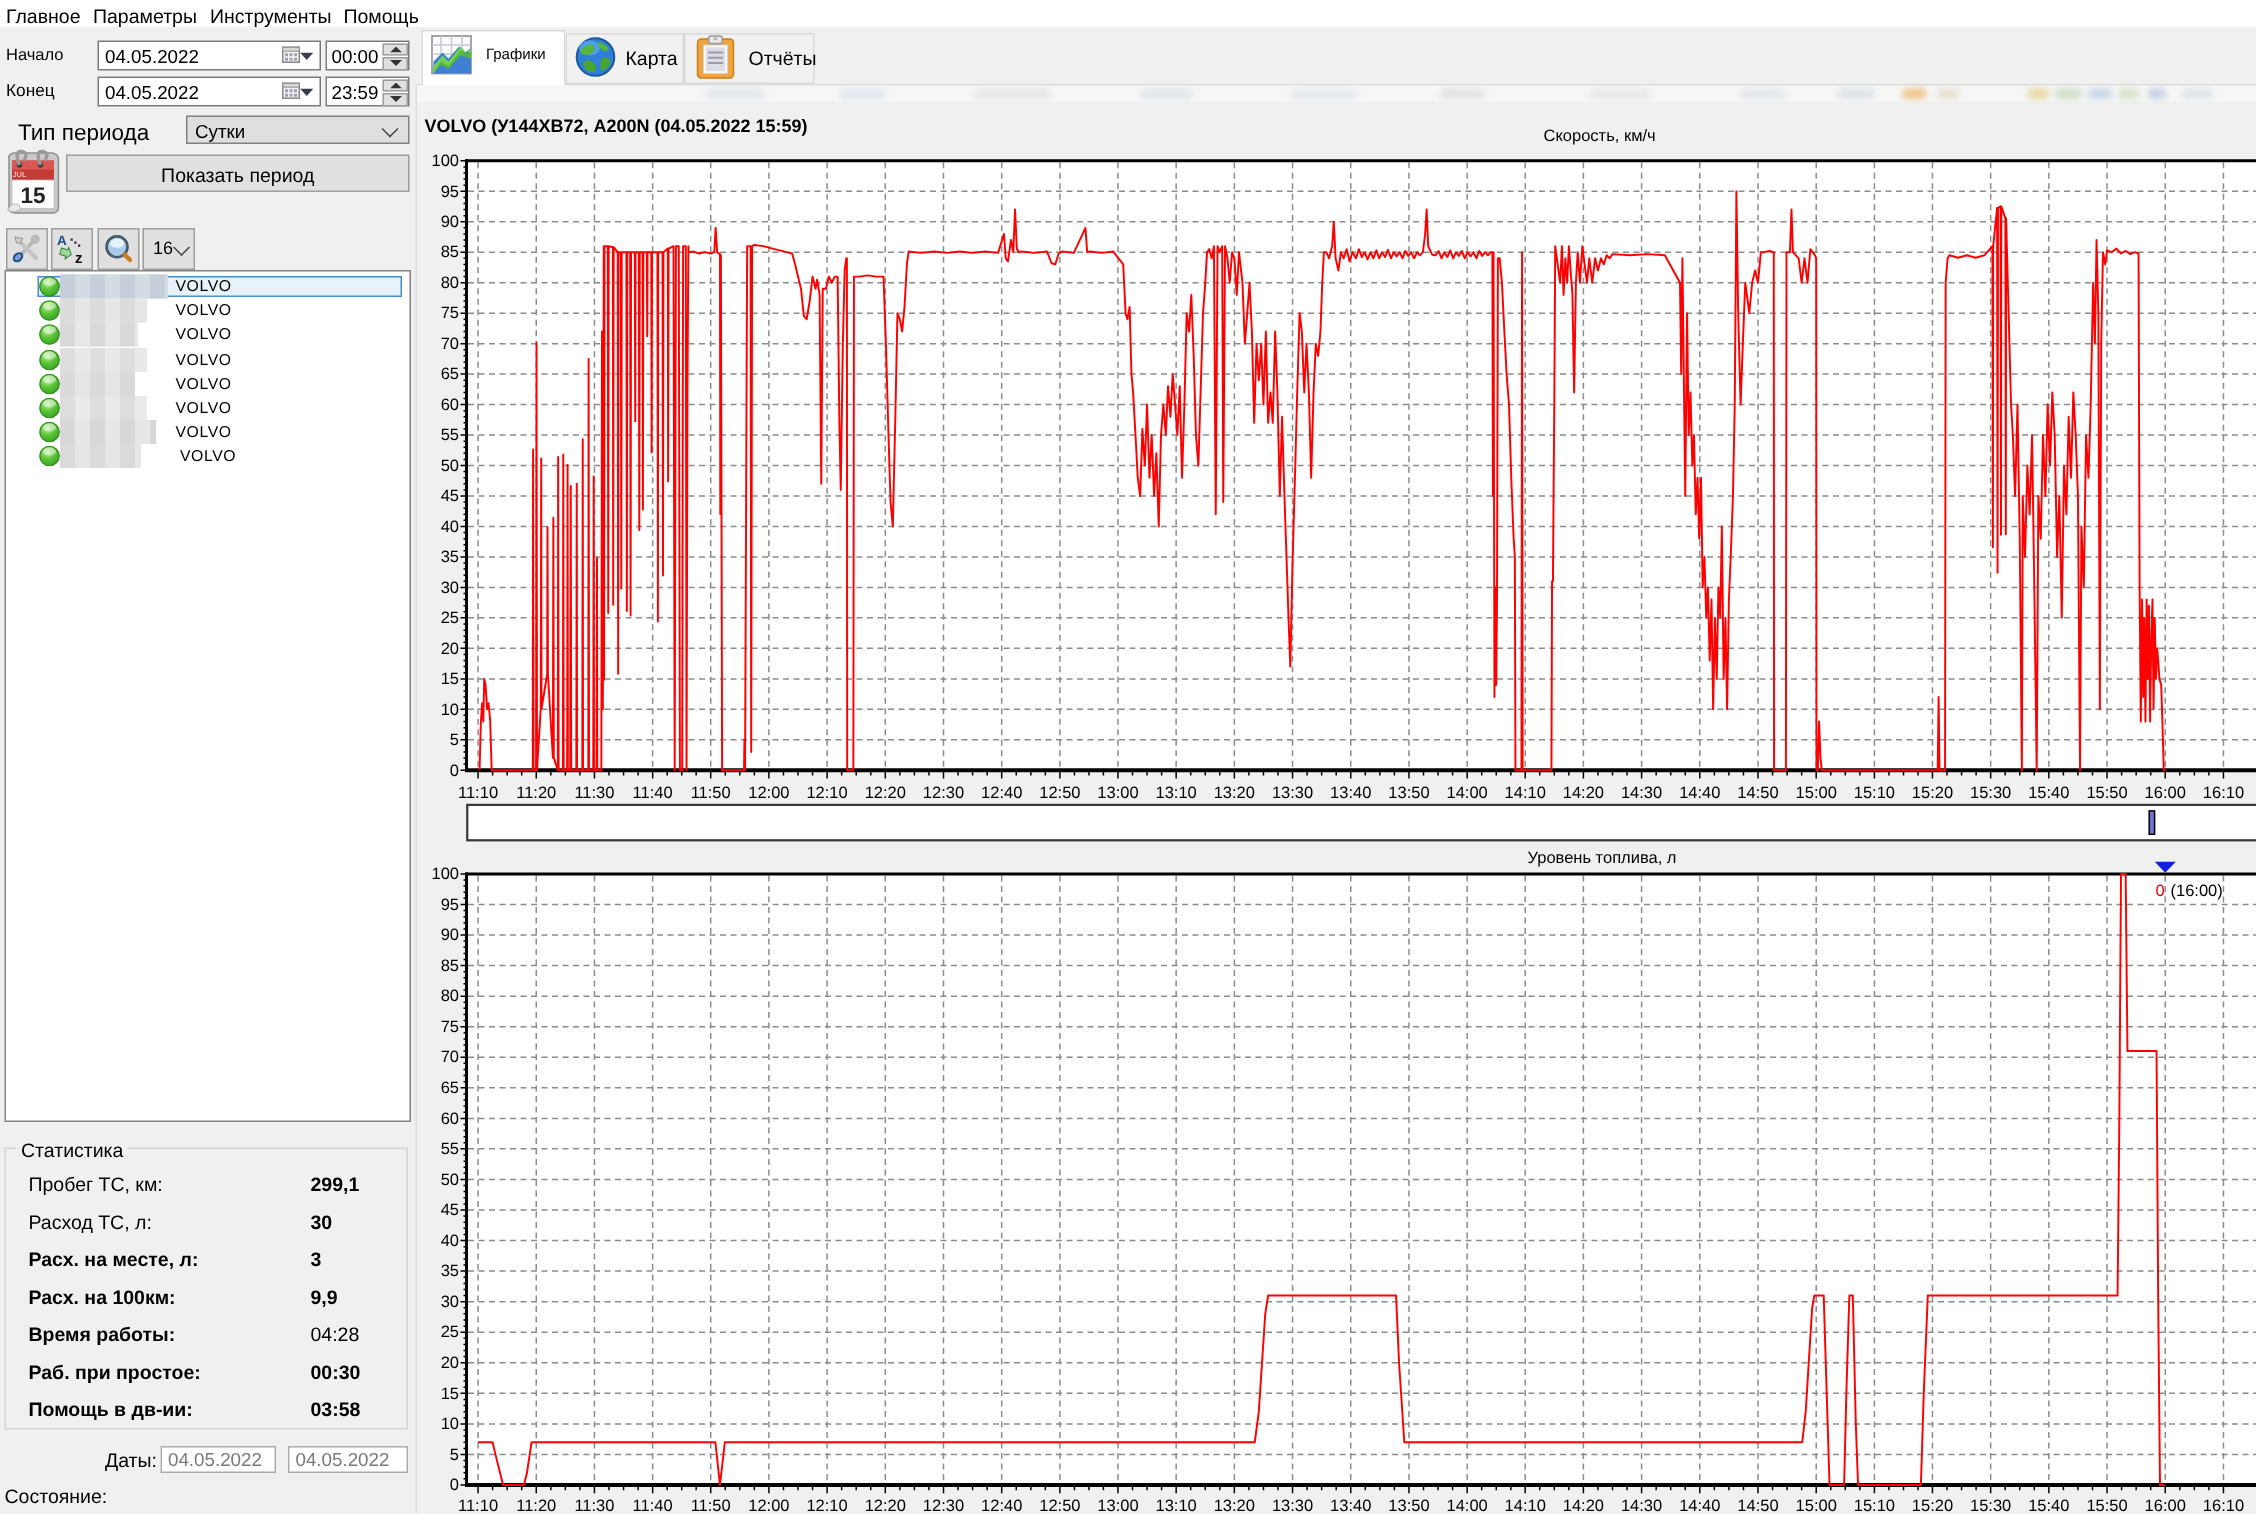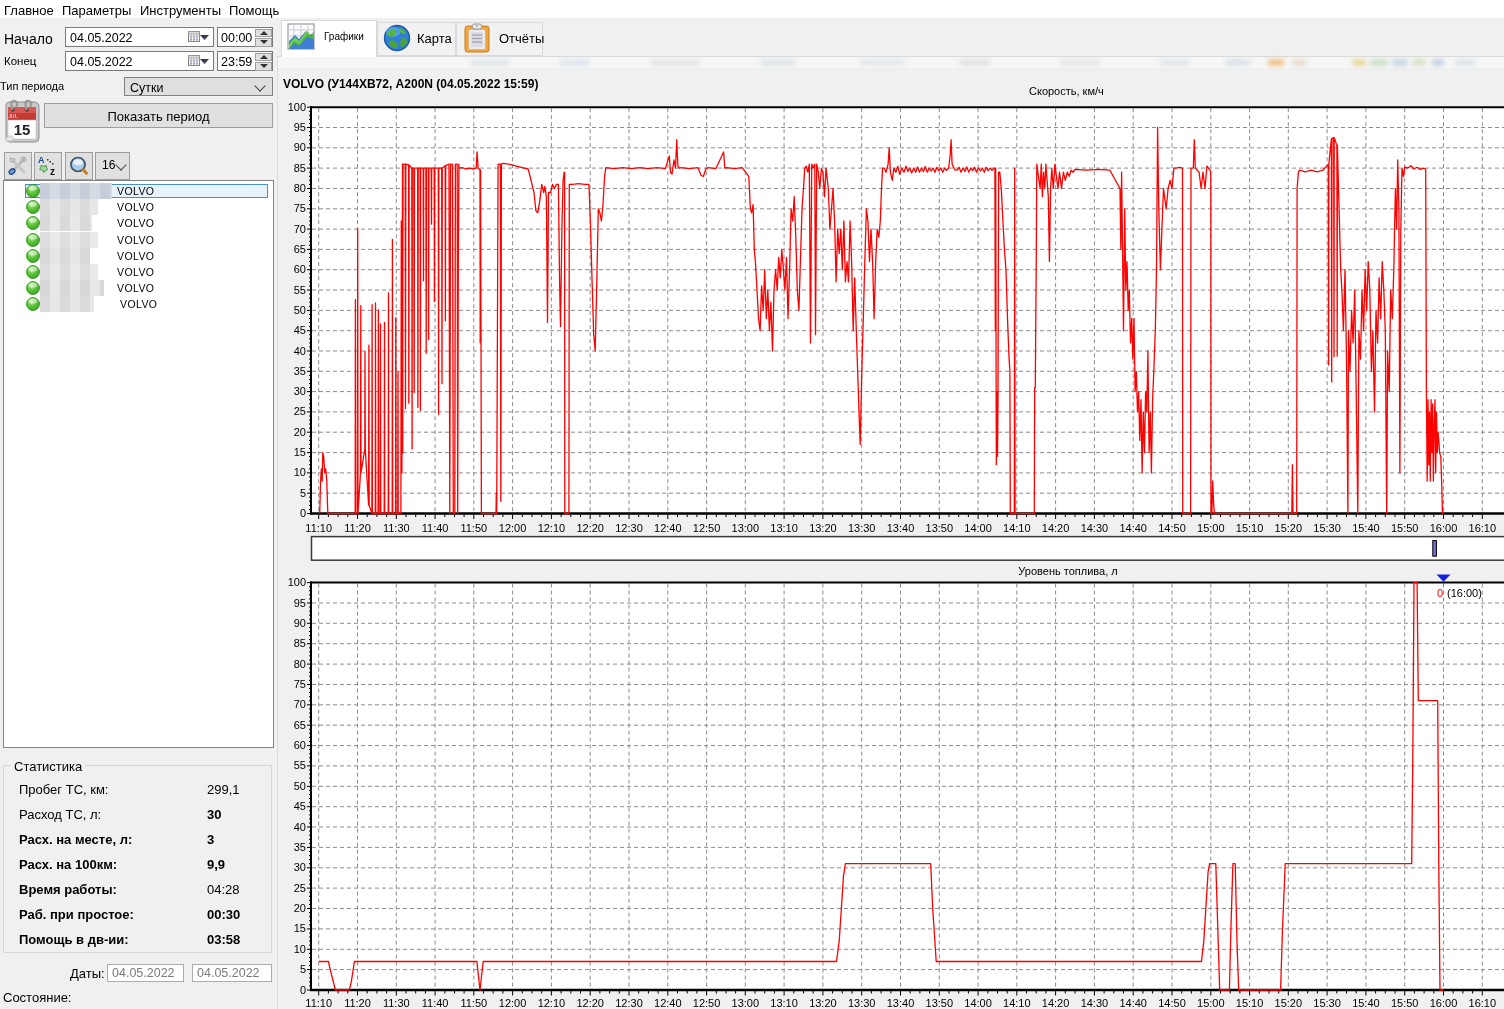--- a/index.html
+++ b/index.html
@@ -8,23 +8,23 @@
 .btn{background:#e0e0e0;border:1px solid #9e9e9e}
 .chev{width:8px;height:8px;border-right:1.6px solid #444;border-bottom:1.6px solid #444;transform:rotate(45deg)}
 </style></head><body>
 
 <div class="ab" style="left:0;top:0;width:1504px;height:18px;background:#fff"></div>
 <span class="ab lbl" style="left:4px;top:3px">Главное</span>
 <span class="ab lbl" style="left:62px;top:3px">Параметры</span>
 <span class="ab lbl" style="left:140px;top:3px">Инструменты</span>
 <span class="ab lbl" style="left:229px;top:3px">Помощь</span>
 
-<span class="ab" style="left:4px;top:31px;font-size:14px">Начало</span>
+<span class="ab" style="left:4px;top:31px;font-size:11px">Начало</span>
 <span class="ab" style="left:4px;top:55px;font-size:11.5px">Конец</span>
-<span class="ab" style="left:0;top:80px;font-size:11px">Тип периода</span>
+<span class="ab" style="left:12px;top:80px;font-size:15px">Тип периода</span>
 
 <div class="ab inp" style="left:65px;top:27px;width:149px;height:20px"></div>
 <span class="ab" style="left:70px;top:31px;font-size:12.5px">04.05.2022</span>
 <svg class="ab" style="left:188px;top:30px" width="13" height="13">
     <rect x="0.5" y="1.5" width="11" height="10" fill="#f3f3f3" stroke="#888"></rect>
     <rect x="0.5" y="1.5" width="11" height="2.6" fill="#d8d8d8" stroke="#888" stroke-width="0.6"></rect>
     <g fill="#a0a0b8">
       <rect x="2" y="5.5" width="2" height="2"></rect>
       <rect x="5" y="5.5" width="2" height="2"></rect>
       <rect x="8" y="5.5" width="2" height="2"></rect>
@@ -229,21 +229,21 @@
       </radialGradient>
     </defs>
     <circle cx="7" cy="7" r="6.5" fill="url(#gb7)" stroke="#2b8c18" stroke-width="0.8"></circle>
     <ellipse cx="7" cy="4" rx="4.4" ry="2.6" fill="#ffffff" opacity="0.45"></ellipse>
   </svg>
 <span class="ab" style="left:120px;top:297.9px;font-size:10.5px;letter-spacing:0.4px">VOLVO</span>
 
 <div class="ab" style="left:3px;top:765px;width:269px;height:188px;border:1px solid #d5d5d5"></div>
 <span class="ab lbl" style="left:11px;top:759px;background:#f0f0f0;padding:0 3px">Статистика</span>
 <span class="ab lbl" style="left:19px;top:782.3px;font-weight:normal">Пробег ТС, км:</span>
-<span class="ab lbl" style="left:207px;top:782.3px;font-weight:normal">299,1</span>
+<span class="ab lbl" style="left:207px;top:782.3px;font-weight:bold">299,1</span>
 <span class="ab lbl" style="left:19px;top:807.2px;font-weight:normal">Расход ТС, л:</span>
 <span class="ab lbl" style="left:207px;top:807.2px;font-weight:bold">30</span>
 <span class="ab lbl" style="left:19px;top:832.1px;font-weight:bold">Расх. на месте, л:</span>
 <span class="ab lbl" style="left:207px;top:832.1px;font-weight:bold">3</span>
 <span class="ab lbl" style="left:19px;top:857.0px;font-weight:bold">Расх. на 100км:</span>
 <span class="ab lbl" style="left:207px;top:857.0px;font-weight:bold">9,9</span>
 <span class="ab lbl" style="left:19px;top:881.9px;font-weight:bold">Время работы:</span>
 <span class="ab lbl" style="left:207px;top:881.9px;font-weight:normal">04:28</span>
 <span class="ab lbl" style="left:19px;top:906.8px;font-weight:bold">Раб. при простое:</span>
 <span class="ab lbl" style="left:207px;top:906.8px;font-weight:bold">00:30</span>

